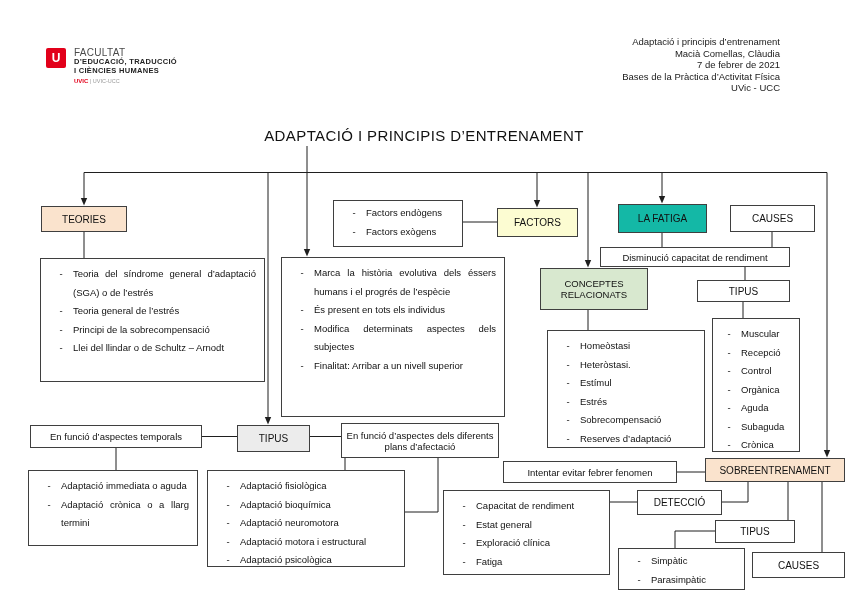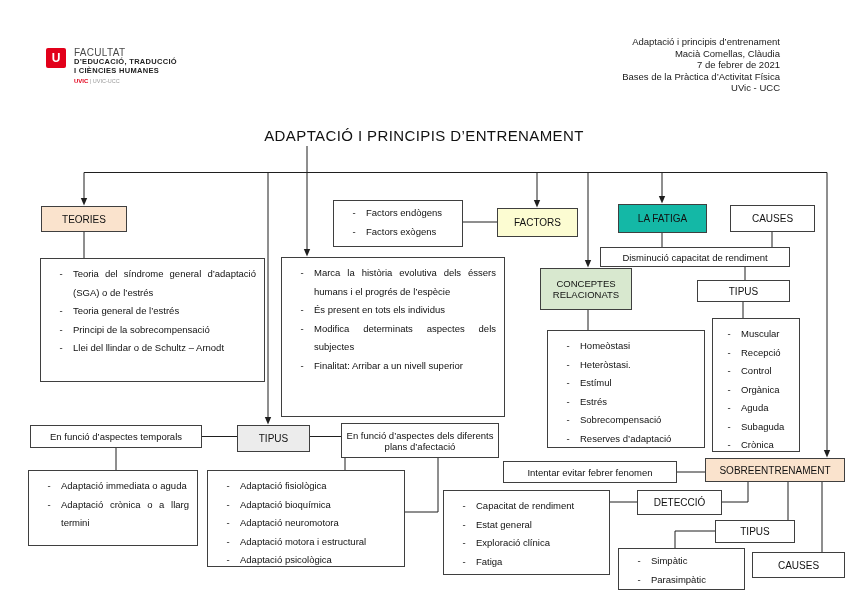--- a/index.html
+++ b/index.html
@@ -107,21 +107,21 @@
   <div class="box fill-peach" style="left:41px; top:206px; width:86px; height:26px;">TEORIES</div>
 
   <div class="box fill-yellow" style="left:497px; top:208px; width:81px; height:29px;">FACTORS</div>
 
   <div class="box fill-blue" style="left:618px; top:204px; width:89px; height:29px;">LA FATIGA</div>
 
   <div class="box" style="left:730px; top:205px; width:85px; height:27px;">CAUSES</div>
 
   <div class="box small-label" style="left:600px; top:247px; width:190px; height:20px;">Disminució capacitat de rendiment</div>
 
-  <div class="box fill-green small-label" style="left:540px; top:268px; width:92px; height:42px;">CONCEPTES RELACIONATS</div>
+  <div class="box fill-green small-label" style="left:540px; top:268px; width:108px; height:42px;">CONCEPTES RELACIONATS</div>
 
   <div class="box" style="left:697px; top:280px; width:93px; height:22px;">TIPUS</div>
 
   <div class="box small-label" style="left:30px; top:425px; width:172px; height:23px;">En funció d’aspectes temporals</div>
 
   <div class="box fill-gray" style="left:237px; top:425px; width:73px; height:27px;">TIPUS</div>
 
   <div class="box small-label" style="left:341px; top:423px; width:158px; height:35px;">En funció d’aspectes dels diferents plans d’afectació</div>
 
   <div class="box small-label" style="left:503px; top:461px; width:174px; height:22px;">Intentar evitar febrer fenomen</div>

